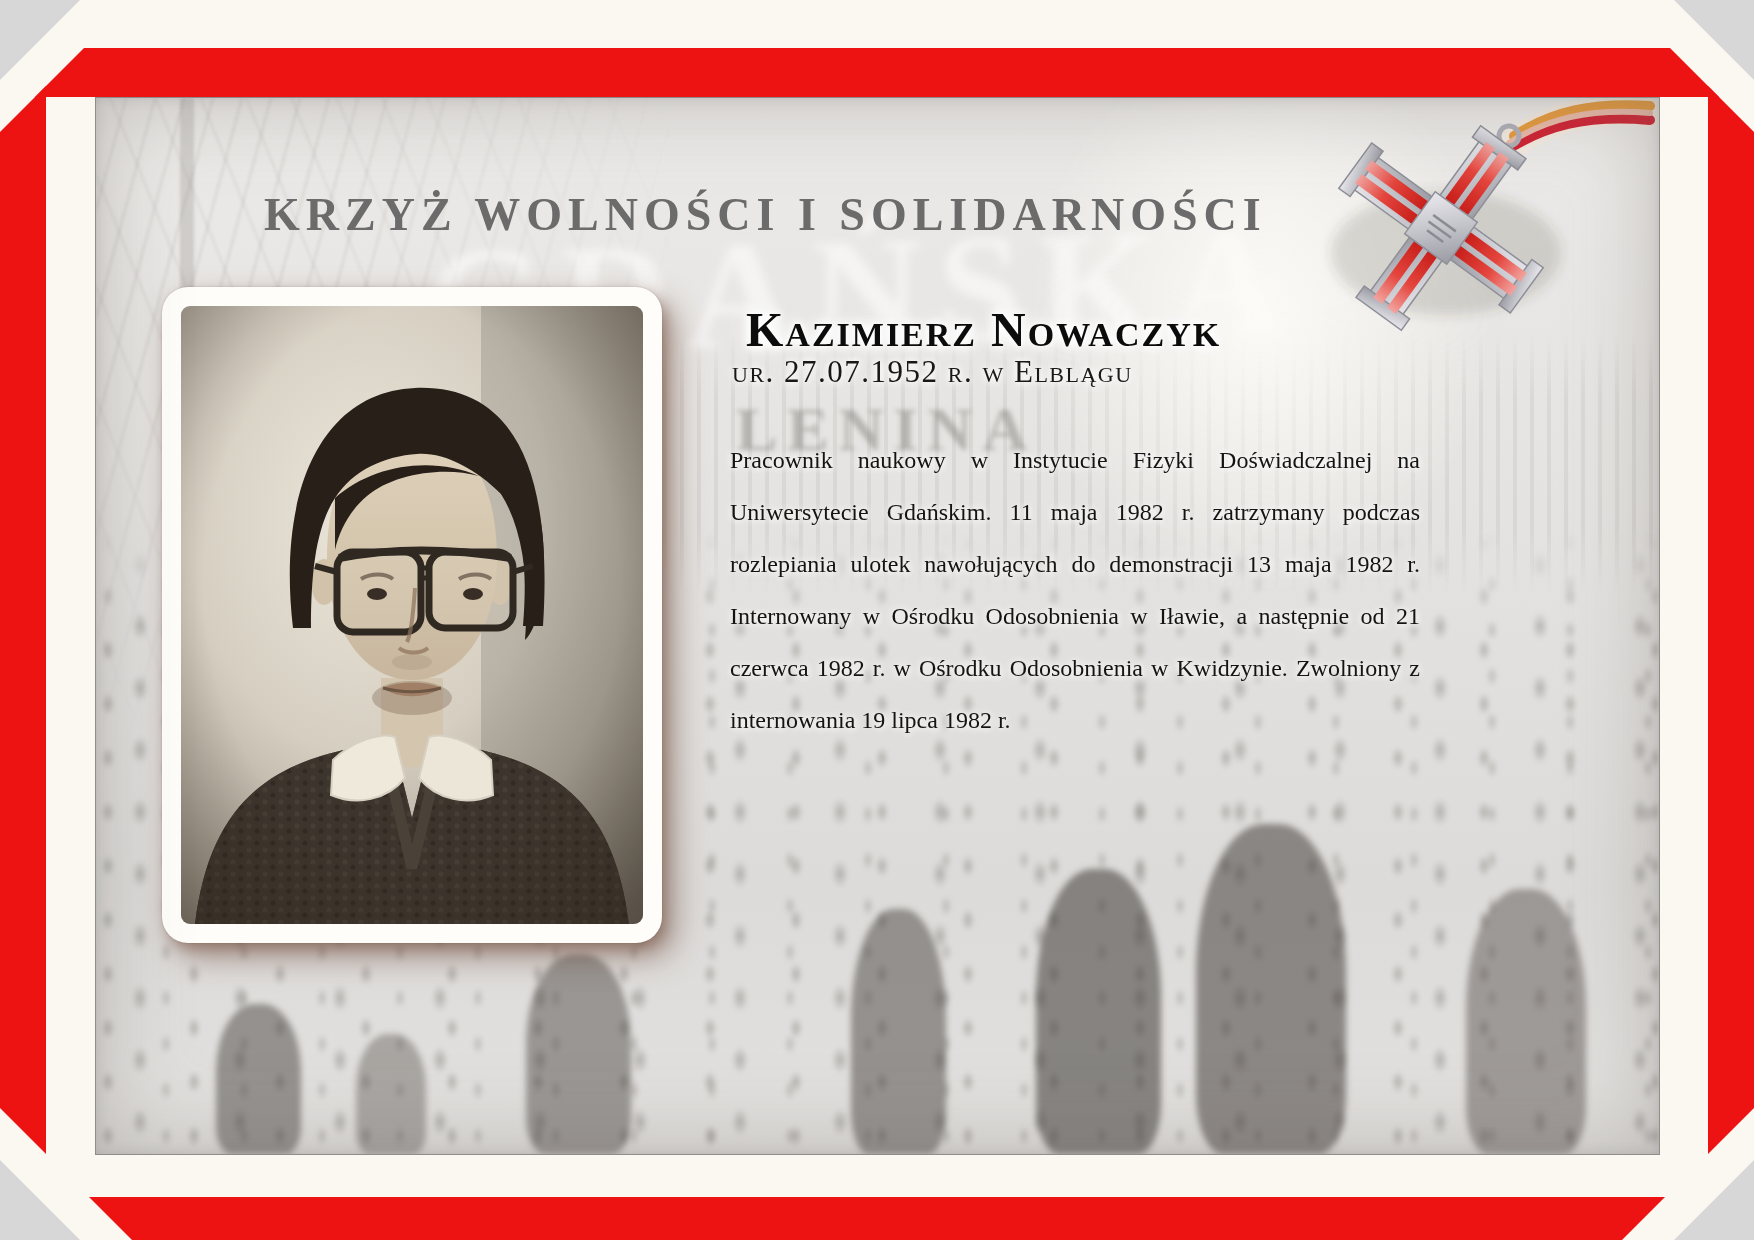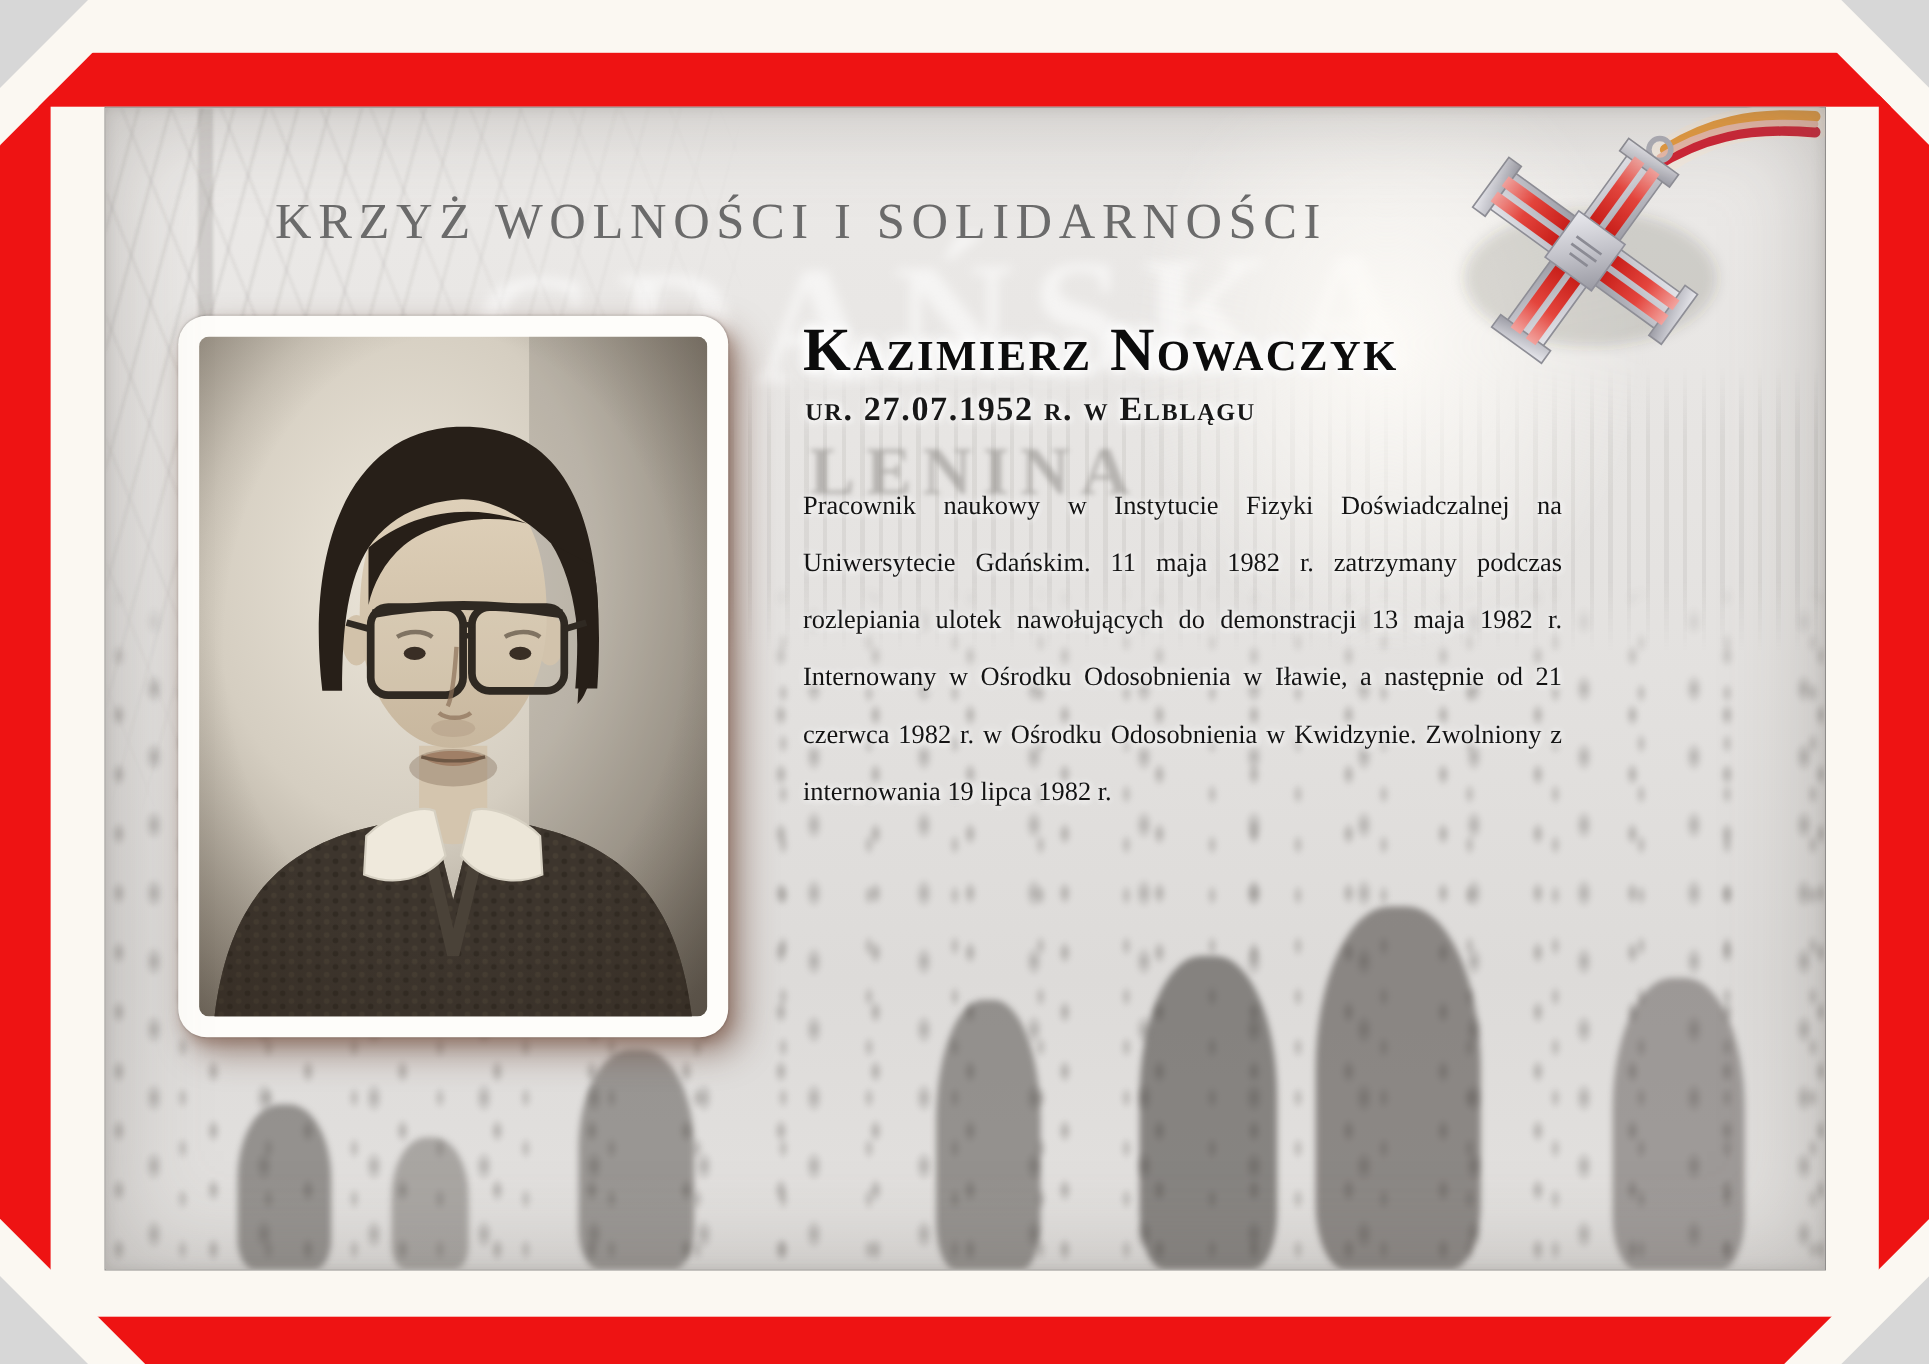--- a/index.html
+++ b/index.html
@@ -87,43 +87,43 @@
   .figure{position:absolute;bottom:0;border-radius:45% 45% 18% 18%;filter:blur(3px);background:rgba(72,68,64,.5);}
   .f1{left:120px;width:85px;height:150px;}
   .f2{left:430px;width:105px;height:200px;background:rgba(66,62,58,.45);}
   .f3{left:755px;width:95px;height:245px;}
   .f4{left:940px;width:125px;height:285px;background:rgba(60,56,52,.55);}
   .f5{left:1100px;width:150px;height:330px;background:rgba(70,64,60,.55);}
   .f6{left:1370px;width:120px;height:265px;background:rgba(78,72,68,.45);}
   .f7{left:260px;width:70px;height:120px;background:rgba(84,80,76,.4);}
   
   .title{
-    position:absolute;left:152px;top:78px;margin:2px;
-    font-size:46px;font-weight:normal;letter-spacing:6px;
+    position:absolute;left:152px;top:78px;margin:16px;
+    font-size:46px;font-weight:bold;letter-spacing:6px;
     color:var(--title_gray,#6b6b6b);white-space:nowrap;line-height:1;
   }
   
   .portrait-frame{
     position:absolute;left:66px;top:189px;width:462px;height:618px;
     padding:19px;background:#fefdfa;border-radius:26px;
     box-shadow:12px 14px 30px rgba(100,62,45,.5),4px 6px 12px rgba(120,75,55,.35),0 0 2px rgba(0,0,0,.2);
   }
   .portrait-frame svg{display:block;border-radius:9px;}
   
   .medal{position:absolute;left:1150px;top:-10px;width:430px;height:280px;}
   
   .person-name{
-    position:absolute;left:634px;top:192px;margin:0;
-    font-variant:small-caps;font-weight:bold;font-size:56px;letter-spacing:2px;
+    position:absolute;left:634px;top:192px;margin:16px;
+    font-variant:small-caps;font-weight:bold;font-size:48px;letter-spacing:2px;
     color:#0c0c0c;white-space:nowrap;line-height:1;
     text-shadow:0 0 6px #fff,0 0 14px #fff,0 0 28px rgba(255,255,255,.95),2px 2px 12px #fff,-2px -2px 12px #fff;
   }
   .birth-line{
     position:absolute;left:636px;top:258px;margin:0;
-    font-variant:small-caps;font-weight:bold;font-size:31px;letter-spacing:1.5px;
+    font-variant:small-caps;font-weight:normal;font-size:31px;letter-spacing:1.5px;
     color:#181818;white-space:nowrap;line-height:1;
     text-shadow:0 0 6px #fff,0 0 14px rgba(255,255,255,.95),1px 1px 8px #fff;
     text-align:right;
   }
   .bio{
     position:absolute;left:634px;top:336px;width:690px;margin:0;
     font-size:24px;line-height:52px;color:var(--text_black,#141414);
     text-align:justify;
     text-shadow:0 0 8px rgba(255,255,255,.9),0 0 18px rgba(255,255,255,.65),1px 1px 6px rgba(255,255,255,.8);
   }

